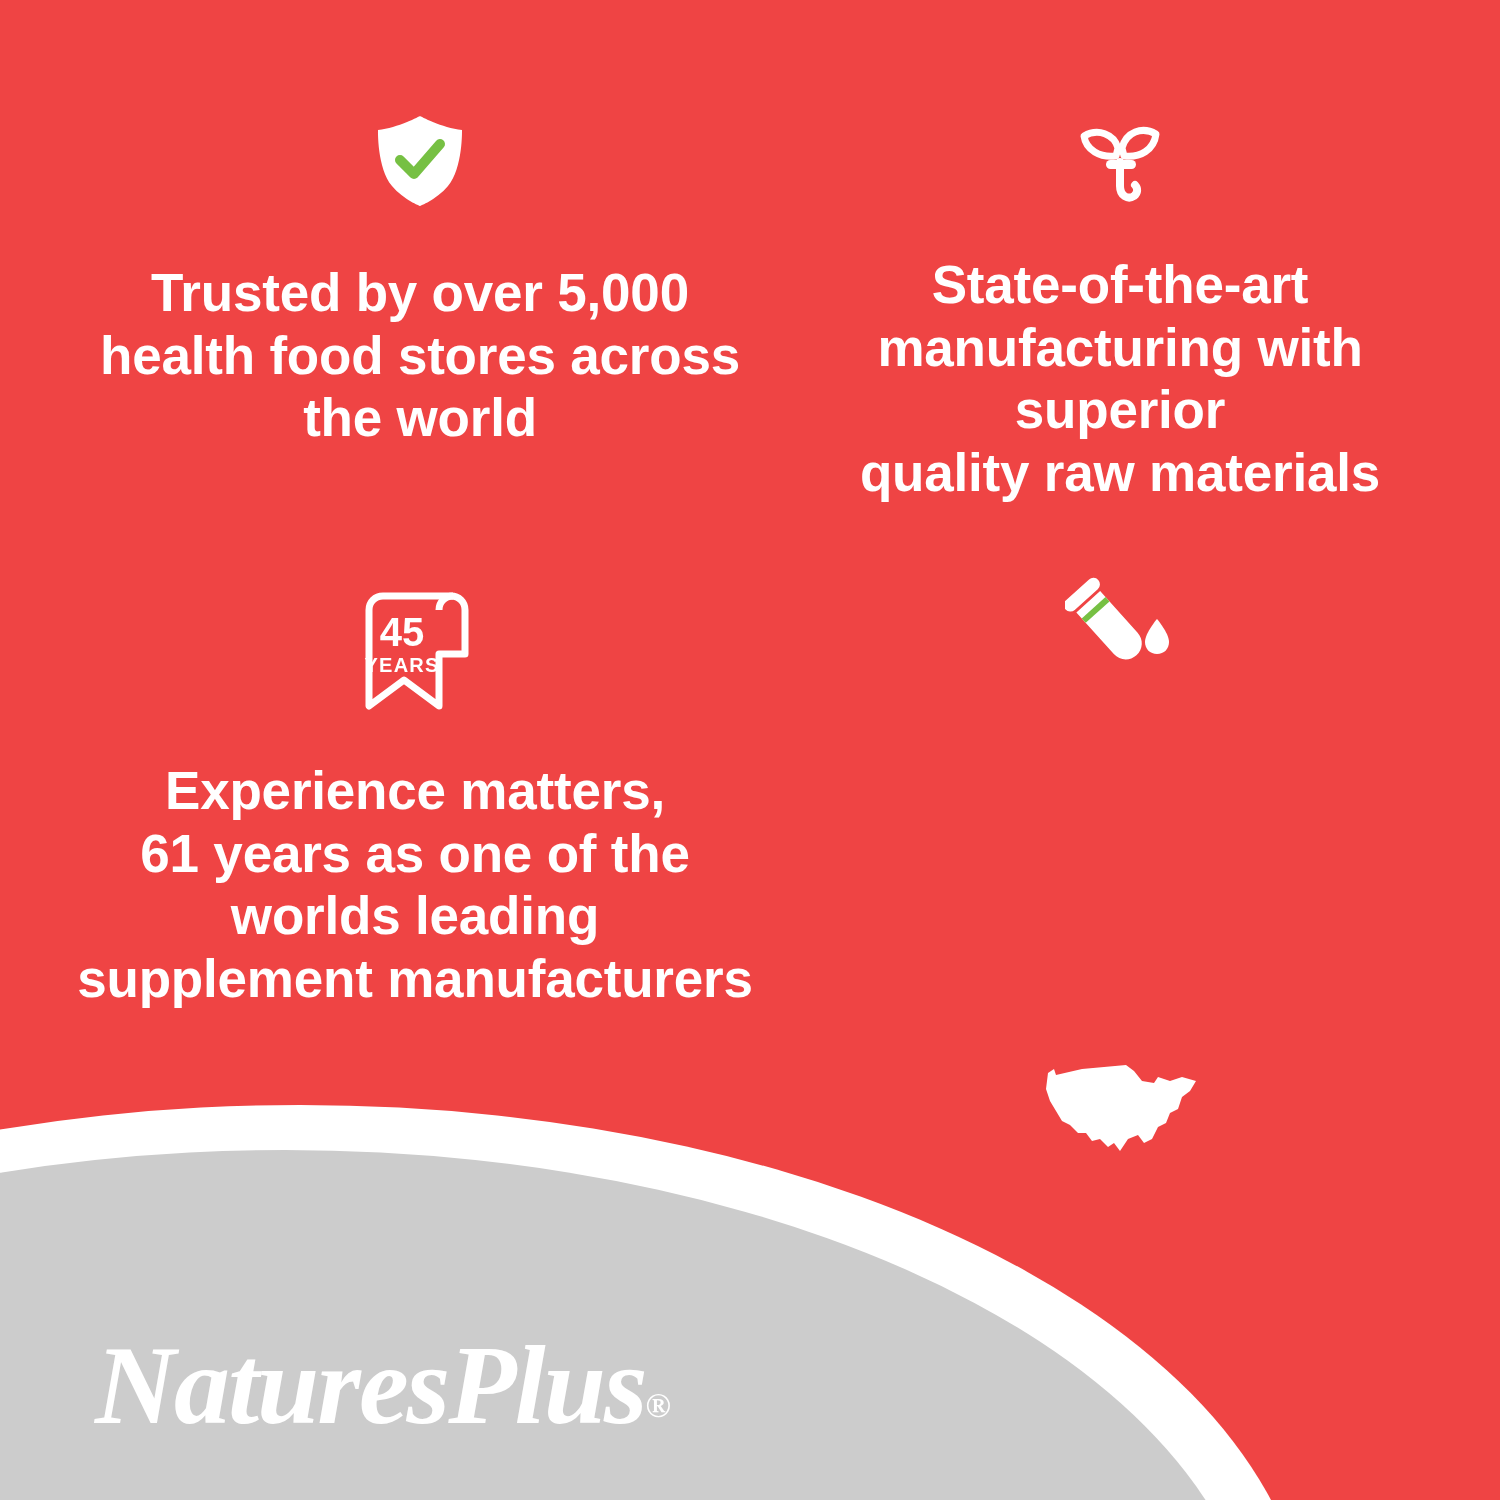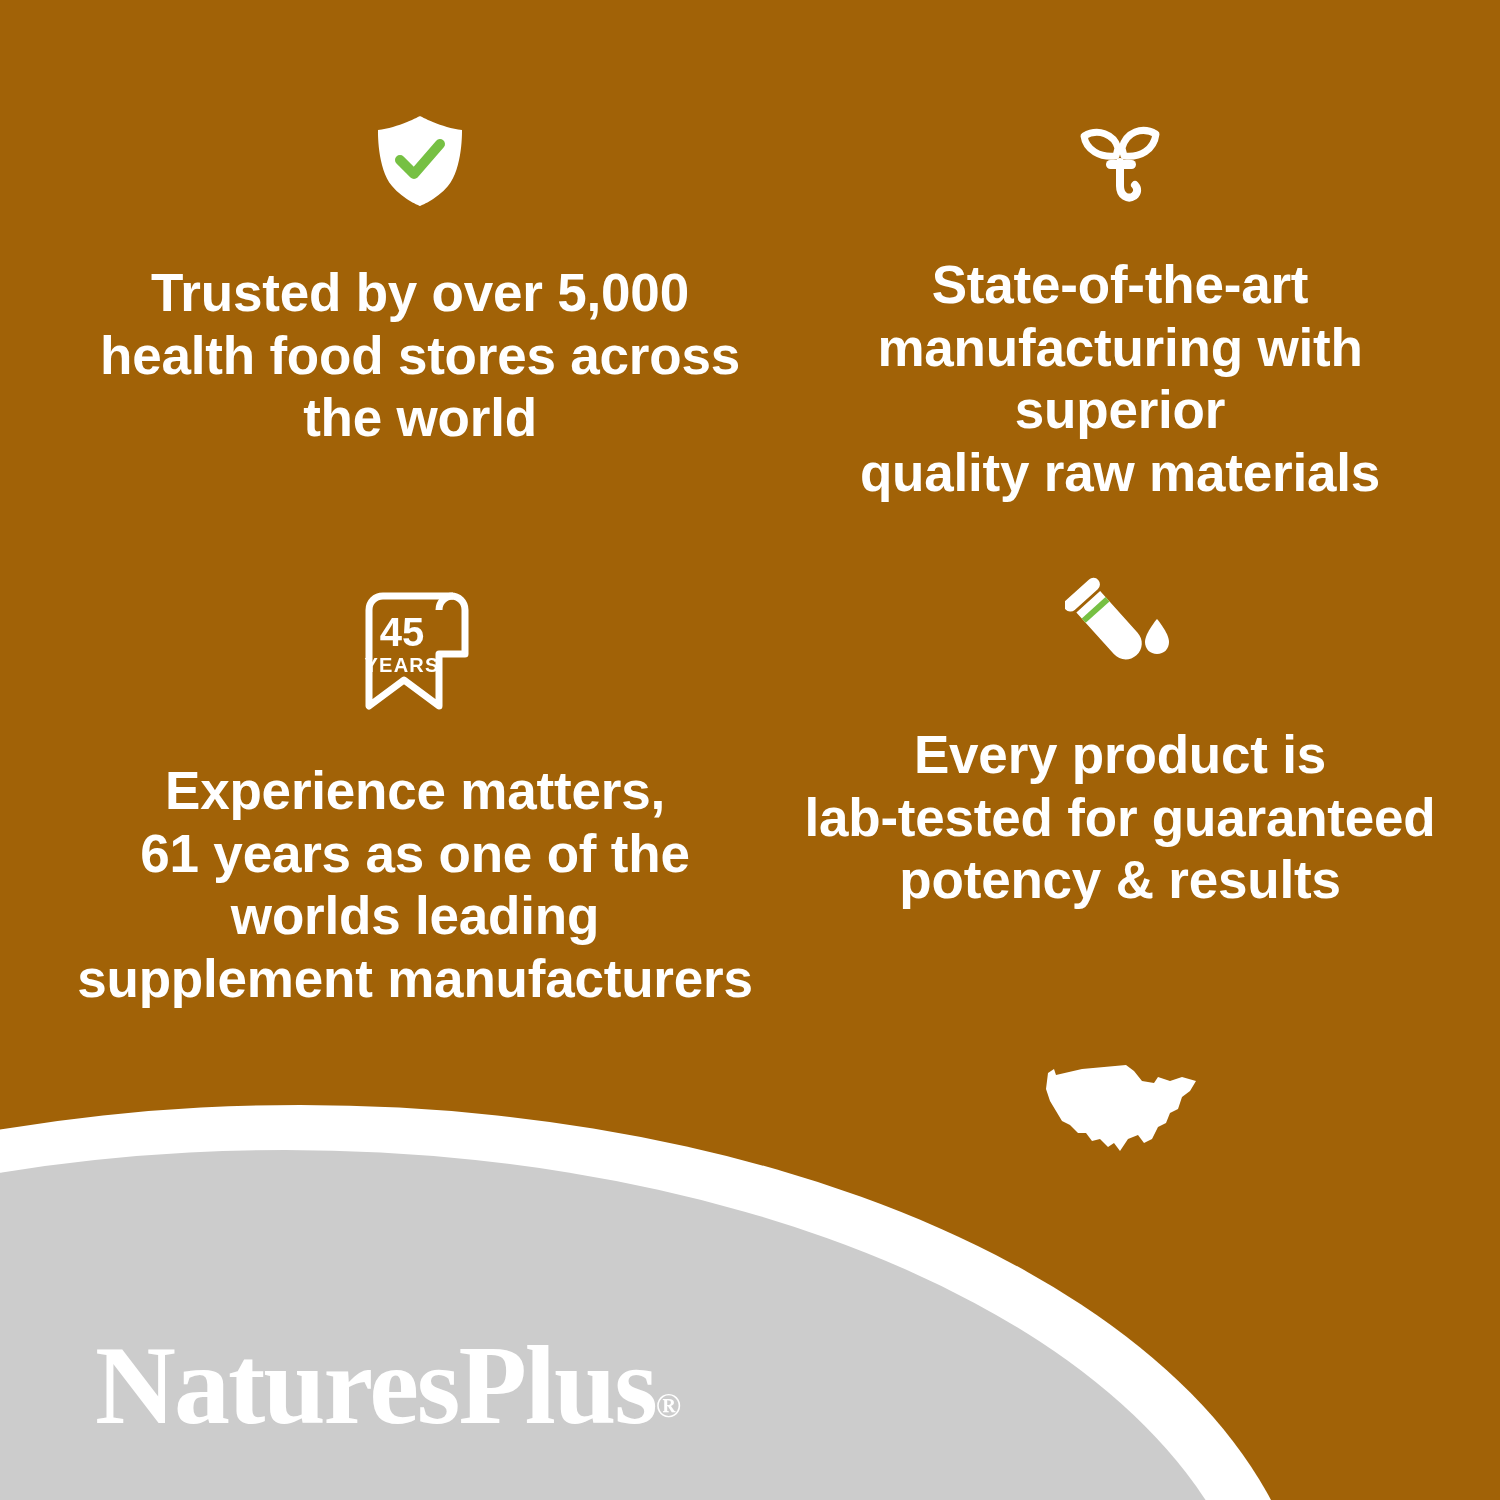--- a/index.html
+++ b/index.html
@@ -10,21 +10,21 @@
     width: 1500px;
     height: 1500px;
     overflow: hidden;
     font-family: "Liberation Sans", sans-serif;
   }
 
   #poster {
     position: relative;
     width: 1500px;
     height: 1500px;
-    background: #a16207;
+    background: #ef4444;
     overflow: hidden;
   }
 
   
   .swoosh-layer {
     position: absolute;
     left: 0;
     top: 0;
     width: 1500px;
     height: 1500px;
@@ -98,20 +98,21 @@
     height: 120px;
   }
   #logo-wordmark .logo-text {
     font-family: "Liberation Serif", serif;
     font-size: 112px;
     font-weight: bold;
     color: #ffffff;
     line-height: 120px;
     letter-spacing: -2px;
     white-space: nowrap;
+    font-style: italic;
   }
   #logo-wordmark .logo-reg {
     font-size: 34px;
     vertical-align: 6px;
     letter-spacing: 0;
   }
 </style>
 </head>
 <body>
 
@@ -182,23 +183,20 @@
 
           <rect x="24" y="2" width="44" height="13" rx="6.5" fill="#ffffff"></rect>
 
           <rect x="30" y="26" width="32" height="6" fill="#76c043"></rect>
         </g>
 
         <path d="M92 44 C92 44 104 58 104 67 C104 74 99 79 92 79
                  C85 79 80 74 80 67 C80 58 92 44 92 44 Z" fill="#ffffff"></path>
       </svg>
     </span>
-    <span class="caption">Every product is
-lab-tested for guaranteed
-potency &amp; results</span>
   </div>
 
   <div class="feature" id="feat-usa">
     <span class="icon-wrap">
       <svg width="180" height="108" viewBox="0 0 180 108" aria-hidden="true">
         <path d="M18 18 L24 14 L26 20 L52 14 L96 10 L104 16 L112 26 L124 28
                  L128 22 L140 26 L152 22 L166 26 L160 36 L152 42 L148 54
                  L140 58 L136 68 L128 72 L122 84 L114 88 L108 80 L98 84
                  L90 96 L84 88 L78 92 L70 84 L62 86 L56 78 L48 78 L40 70
                  L32 66 L26 56 L20 46 L16 34 Z" fill="#ffffff"></path>

